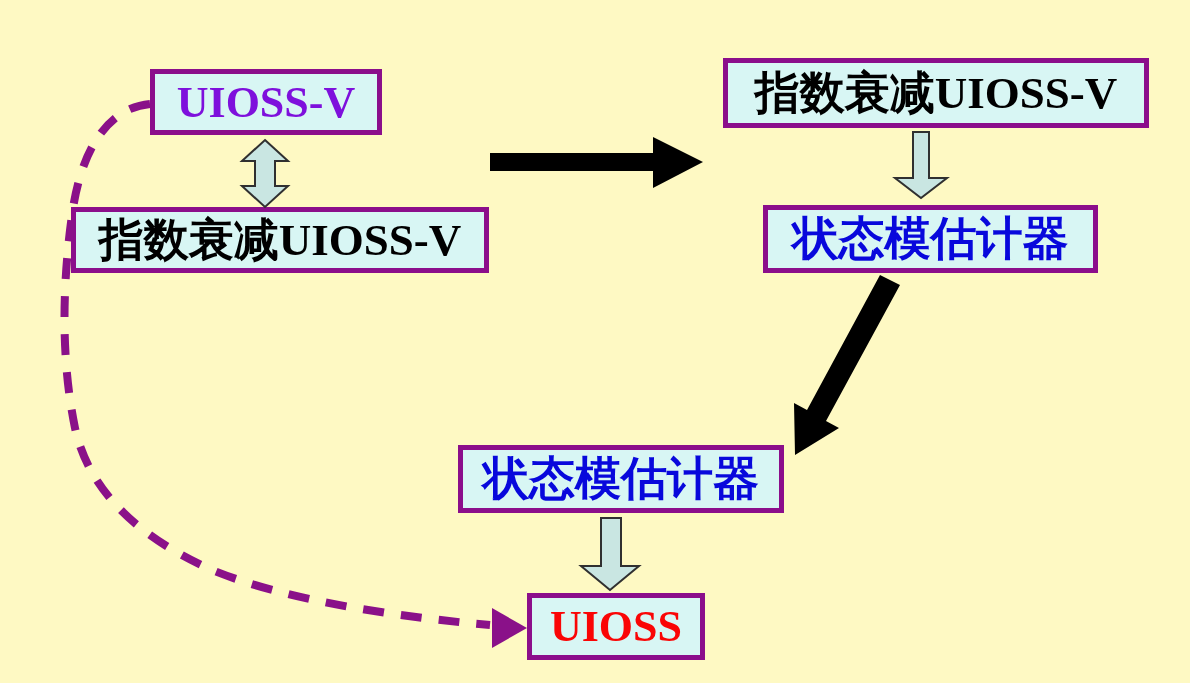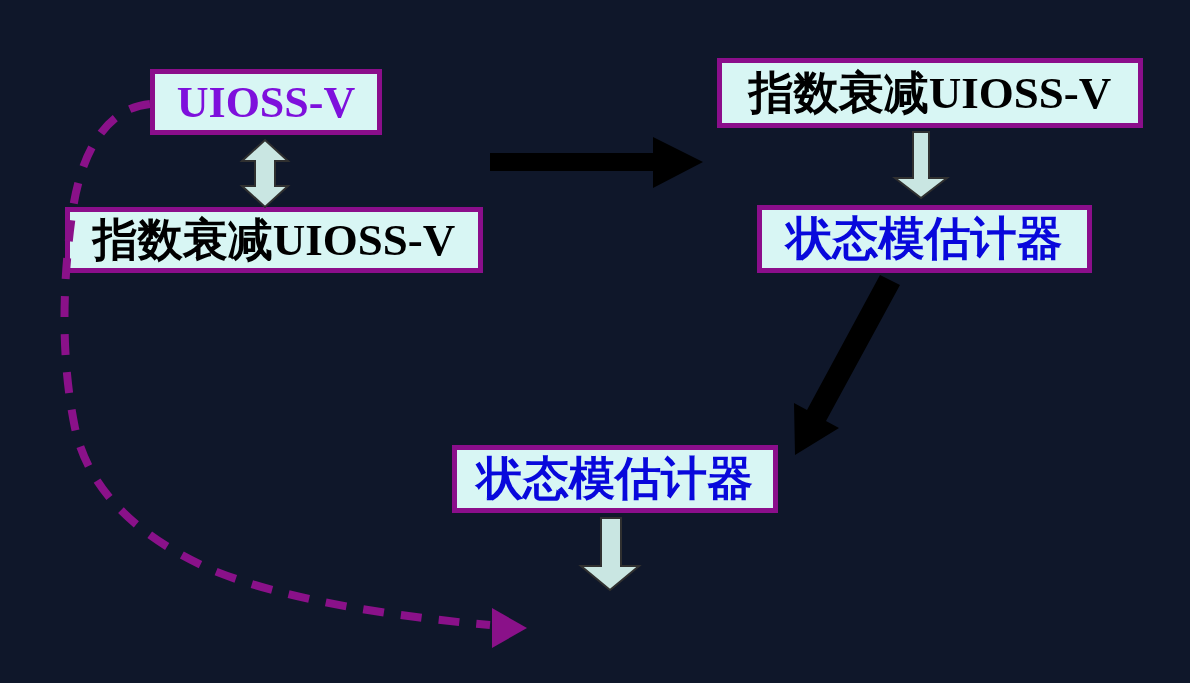--- a/index.html
+++ b/index.html
@@ -5,37 +5,37 @@
   html, body {
     margin: 0;
     padding: 0;
     background: #ffffff;
     font-family: "Liberation Sans", sans-serif;
   }
   #canvas {
     position: relative;
     width: 1190px;
     height: 683px;
-    background: #0f172a;
+    background: #fef9c3;
     overflow: hidden;
   }
   .node {
     position: absolute;
     box-sizing: border-box;
     background: var(--box-fill);
     border: 5px solid var(--box-border);
     display: flex;
     align-items: center;
     justify-content: center;
     white-space: nowrap;
     font-weight: bold;
     z-index: 1;
   }
   .serif { font-family: "Liberation Serif", "DejaVu Serif", serif; }
-  .cjk   { font-family: "Liberation Serif", "DejaVu Serif", serif; }
+  .cjk   { font-family: "Liberation Serif", "DejaVu Serif", serif; margin-left: 6px; }
 
   #node-uioss-v {
     left: 150px; top: 69px; width: 232px; height: 66px;
     font-size: 44px; color: var(--purple-text);
   }
   #node-exp-decay-left {
     left: 65px; top: 207px; width: 418px; height: 66px;
     font-size: 45px; color: var(--black-text);
   }
   #node-exp-decay-right {
@@ -105,20 +105,23 @@
   </div>
 
   <div class="node cjk" id="node-state-estimator-right">
     <span>状态模估计器</span>
   </div>
 
   <div class="node cjk" id="node-state-estimator-bottom">
     <span>状态模估计器</span>
   </div>
 
+  <div class="node serif" id="node-uioss">
+    <span>UIOSS</span>
+  </div>
 
 
   <svg class="layer" width="1190" height="683" viewBox="0 0 1190 683">
 
     <polygon class="block-arrow" points="265,140 288,161 275,161 275,186 288,186 265,207 242,186 255,186 255,161 242,161"></polygon>
 
     <polygon class="block-arrow" points="913,132 929,132 929,178 947,178 921,198 895,178 913,178"></polygon>
 
     <polygon class="block-arrow" points="601,518 621,518 621,566 639,566 610,590 581,566 601,566"></polygon>
 

